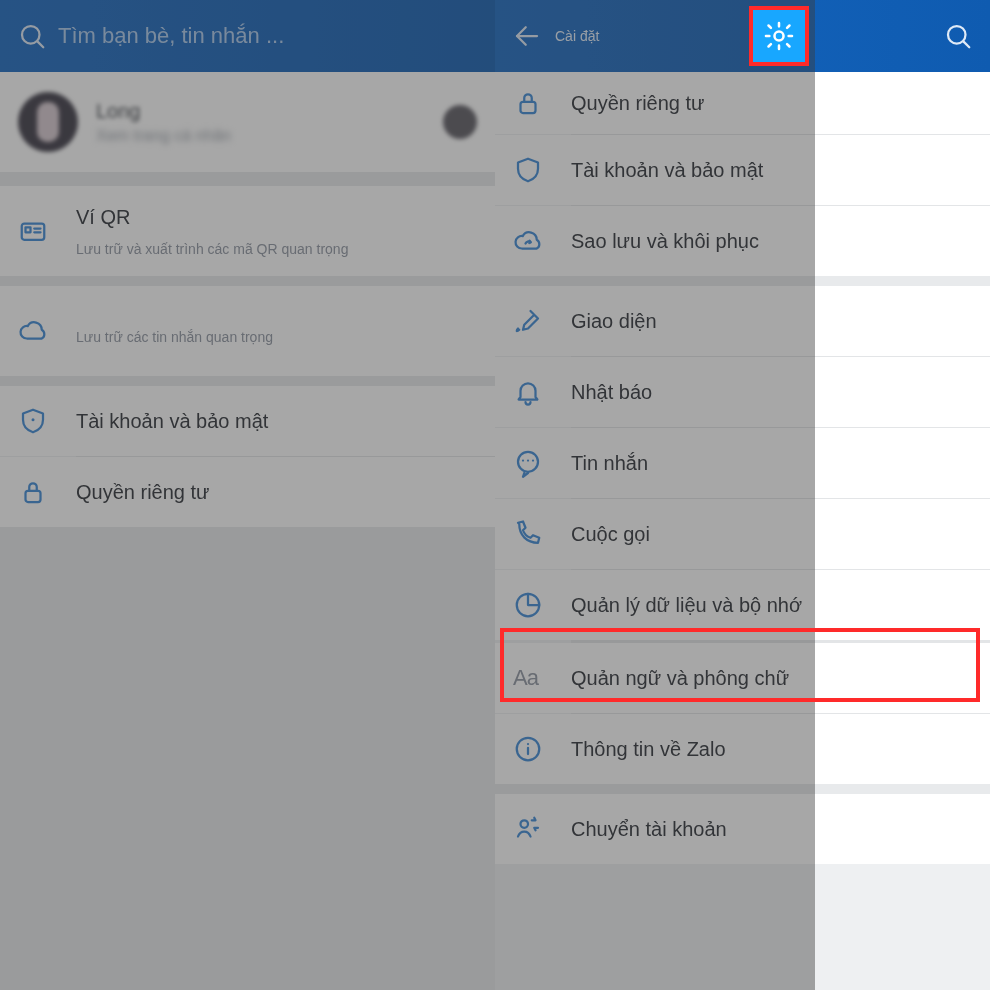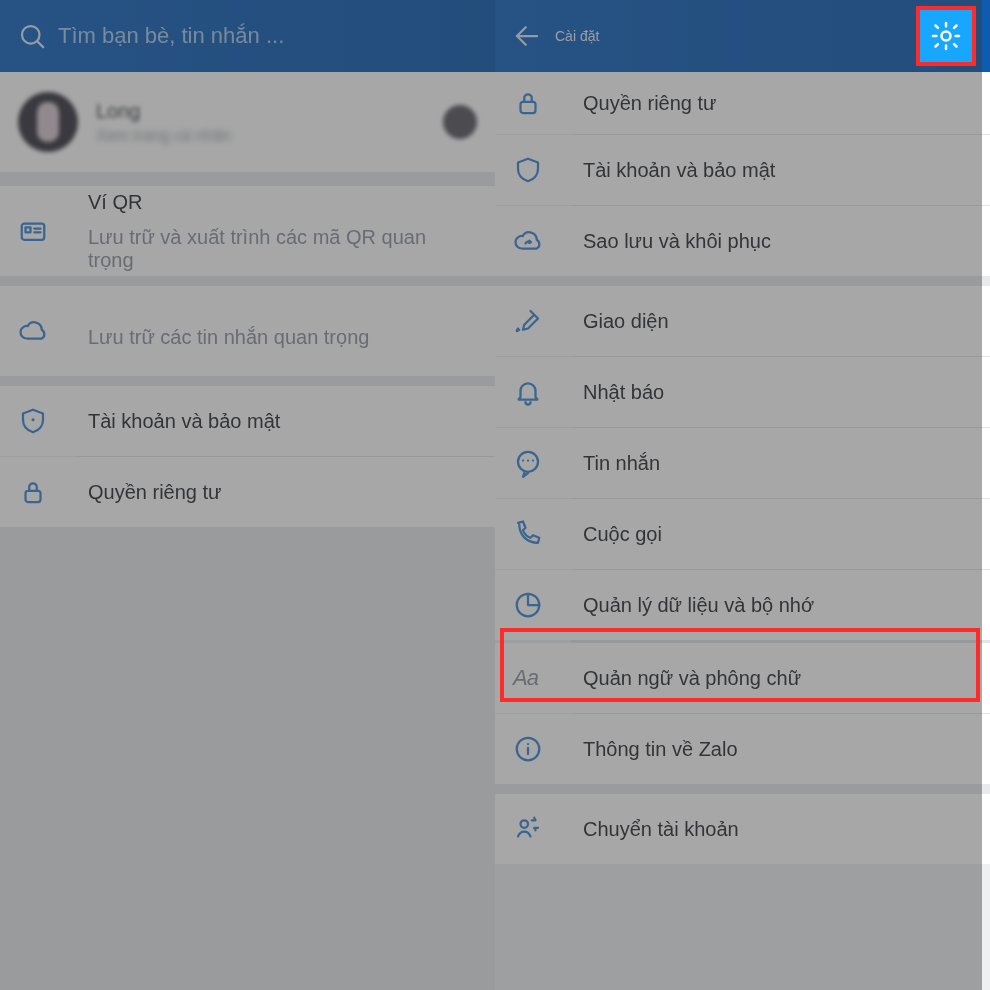--- a/index.html
+++ b/index.html
@@ -1,17 +1,17 @@
 <!DOCTYPE html>
 <html><head>
 <meta charset="utf-8">
 <style>
   * { box-sizing: border-box; margin: 0; padding: 0; }
   html, body { width: 990px; height: 990px; font-family: -apple-system, Helvetica, Arial, sans-serif; background:#fff; }
-  .stage { position:relative; width:982px; height:990px; background:#0369a1;padding-left:47px; }
+  .stage { position:relative; width:815px; height:990px; background:#0369a1;padding-left:47px; }
   .overlay { position:absolute; inset:0; background:rgba(60,60,60,0.45); pointer-events:none; z-index:50; }
   .panel { position:absolute; top:0; height:990px; background:#eef0f2; }
   .panel-left { left:0; width:495px; }
   .panel-right { left:495px; width:495px; }
 
   
   .header { height:72px; background: linear-gradient(90deg,#1566c0 0%, #0f5bb0 100%); display:flex; align-items:center; color:#d8e7f6; padding:0 10px; }
   .header .search-icon, .header .back-icon, .header .gear-icon, .header .right-search { width:44px; height:44px; display:flex; align-items:center; justify-content:center; }
   .header .title { flex:1; font-size:14px; color:#e3eefb; padding-left:6px; }
   .header .placeholder { flex:1; font-size:22px; color:#c6dcf5; padding-left:4px; opacity:0.85; }
@@ -23,28 +23,28 @@
   .avatar-lg { width:60px; height:60px; border-radius:50%; background:#3a3743; display:flex; align-items:center; justify-content:center; filter:blur(2px); }
   .avatar-lg-inner { width:22px; height:40px; background:#d7c9d0; border-radius:10px; }
   .profile-name { font-size:20px; color:#3b3f45; filter:blur(2px); }
   .profile-sub { font-size:16px; color:#9aa0a8; filter:blur(3px); margin-top:4px; }
   .avatar-sm { width:34px; height:34px; border-radius:50%; background:#5a5860; margin-left:auto; filter:blur(2px); }
 
   .gap { height:14px; background:#e8eaec; }
   .gap-thin { height:10px; background:#e8eaec; }
   .divider { height:1px; background:#e3e5e7; margin-left:76px; }
 
-  .row { display:flex; align-items:center; padding:0 18px; min-height:70px; background:#fff;gap:12px; }
+  .row { display:flex; align-items:center; padding:0 18px; min-height:70px; background:#fff; }
   .row-tall { min-height:90px; }
-  .icon-slot { width:58px; display:flex; align-items:flex-start; justify-content:flex-start; color:#2f7fd1;font-style:italic; }
+  .icon-slot { width:58px; display:flex; align-items:flex-start; justify-content:flex-start; color:#2f7fd1; }
   .icon-slot svg, .icon-slot .glyph { color:#3a88d6; }
   .icon-muted { color:#8d94a0; }
   .row-text { flex:1; }
   .row-title { font-size:20px; color:#2b2f35; }
-  .row-sub { font-size:20px; color:#8d94a0; margin-top:12px; }
+  .row-sub { font-size:14px; color:#8d94a0; margin-top:12px; }
 
   
   .row-highlight { position:relative; z-index:60; background:#ffffff; }
   .highlight-border { position:absolute; left:500px; top:628px; width:480px; height:74px; border:4px solid #ff2a2a; z-index:62; pointer-events:none; }
 
   
   .ico { width:30px; height:30px; }
   .ico path, .ico circle, .ico rect, .ico line, .ico polyline { stroke:currentColor; stroke-width:1.8; fill:none; stroke-linecap:round; stroke-linejoin:round; }
   .ico .fill { fill:currentColor; stroke:none; }
   .Aa { font-size:22px; font-weight:500; letter-spacing:-1px; }

